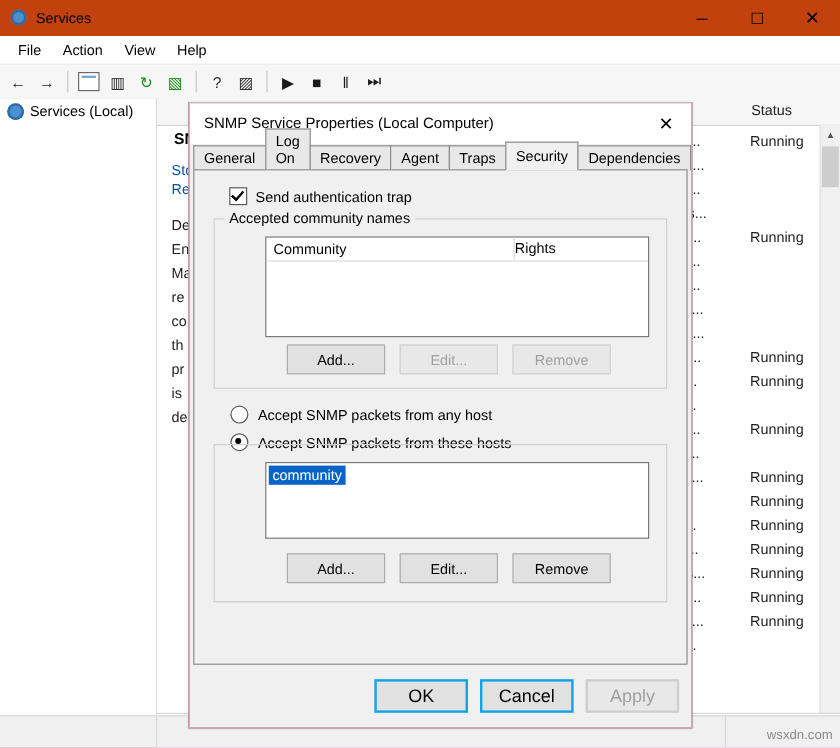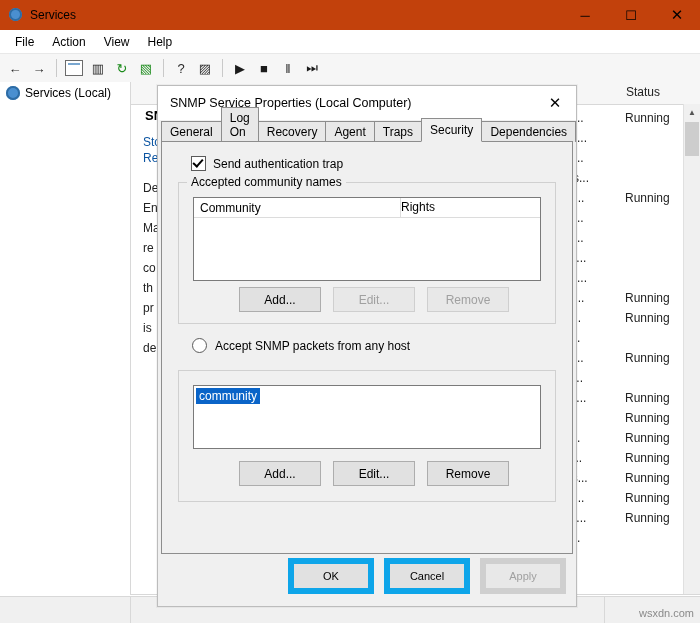--- a/index.html
+++ b/index.html
@@ -83,40 +83,40 @@
 
   .chkrow{position:absolute;left:18px;top:14px;display:flex;align-items:center;gap:7px;font-size:12px;margin-left:11px;}
   .chkbox{width:13px;height:13px;border:1px solid #5a5a5a;background:#fff;position:relative;}
   .chkbox.checked:after{content:"";position:absolute;left:3px;top:0px;width:4px;height:8px;border:solid #000;
         border-width:0 2px 2px 0;transform:rotate(42deg);}
 
   .group{position:absolute;border:1px solid #d0d0d0;}
   .group-legend{position:absolute;top:-8px;left:8px;background:#f0f0f0;padding:0 4px;font-size:12px;color:#000;}
 
   .grp-comm{left:16px;top:40px;right:16px;height:140px;}
-  .listbox{position:absolute;background:#ffffff;border:1px solid #7a7a7a;}
+  .listbox{position:absolute;background:#ffffff;border:1px solid #7a7a7a;margin-left:28px;}
   .lb-comm{left:14px;top:14px;right:14px;height:82px;}
   .lb-head{display:flex;border-bottom:1px solid #dcdcdc;height:19px;align-items:center;}
   .lb-head .c1{width:200px;padding-left:6px;font-size:12px;}
   .lb-head .c2{padding-left:0;font-size:12px;border-left:1px solid #dcdcdc;height:19px;line-height:19px;}
   .btnrow{position:absolute;display:flex;gap:12px;}
   .btn{width:80px;height:23px;border:1px solid #adadad;background:#e1e1e1;font-size:12px;
        display:flex;align-items:center;justify-content:center;color:#000;}
   .btn.disabled{color:#a0a0a0;background:#e8e8e8;border-color:#cfcfcf;}
 
   .radiorow{position:absolute;display:flex;align-items:center;gap:8px;font-size:12px;}
   .radio{width:13px;height:13px;border:1px solid #5a5a5a;border-radius:50%;background:#fff;position:relative;}
   .radio.sel:after{content:"";position:absolute;left:3px;top:3px;width:5px;height:5px;border-radius:50%;background:#000;}
 
   .grp-hosts{left:16px;top:228px;right:16px;height:130px;}
   .lb-hosts{left:14px;top:14px;right:14px;height:62px;}
   .sel-item{background:#0a64c8;color:#ffffff;font-size:12px;padding:1px 3px;margin:2px 2px 0 2px;display:inline-block;}
 
   .dlg-footer{position:absolute;right:10px;bottom:12px;display:flex;gap:10px;}
-  .fbtn{width:74px;height:24px;border:6px solid #0ea5e9;background:#e1e1e1;font-size:11px;
+  .fbtn{width:74px;height:24px;border:2px solid #0ea5e9;background:#e1e1e1;font-size:15px;
         display:flex;align-items:center;justify-content:center;}
   .fbtn.disabled{color:#a0a0a0;background:#e8e8e8;border-color:#cfcfcf;}
 
   
   .statusbar{position:absolute;left:0;right:0;bottom:0;height:26px;background:#f0f0f0;border-top:1px solid #d8d8d8;display:flex;align-items:center;}
   .status-cell{height:26px;border-right:1px solid #d8d8d8;}
   .watermark{position:absolute;right:6px;bottom:4px;font-size:11px;color:#8a8a8a;}
 </style>
 </head>
 <body>
@@ -345,20 +345,24 @@
             <div class="btn">Add...</div>
             <div class="btn disabled">Edit...</div>
             <div class="btn disabled">Remove</div>
           </div>
         </div>
 
         <div class="radiorow" style="left:30px;top:196px;">
           <span class="radio"></span>
           <span>Accept SNMP packets from any host</span>
         </div>
+        <div class="radiorow" style="left:30px;top:219px;">
+          <span class="radio sel"></span>
+          <span>Accept SNMP packets from these hosts</span>
+        </div>
 
         <div class="group grp-hosts">
           <div class="listbox lb-hosts">
             <div class="sel-item">community</div>
           </div>
           <div class="btnrow" style="left:60px;top:90px;">
             <div class="btn">Add...</div>
             <div class="btn">Edit...</div>
             <div class="btn">Remove</div>
           </div>

